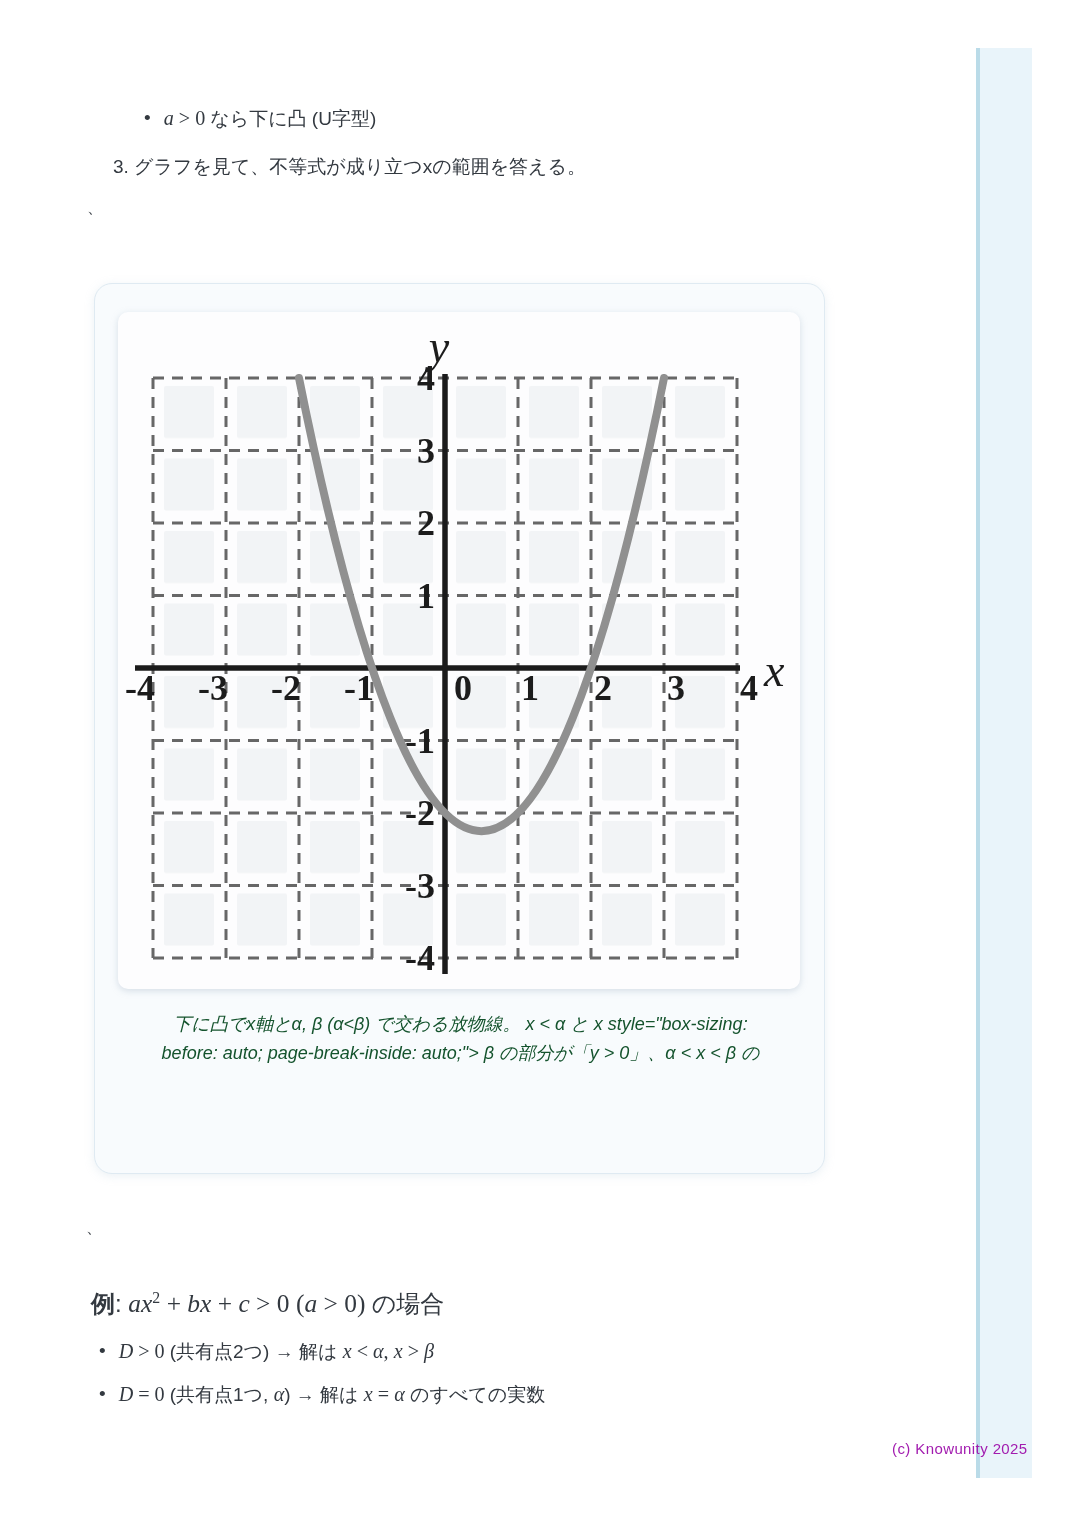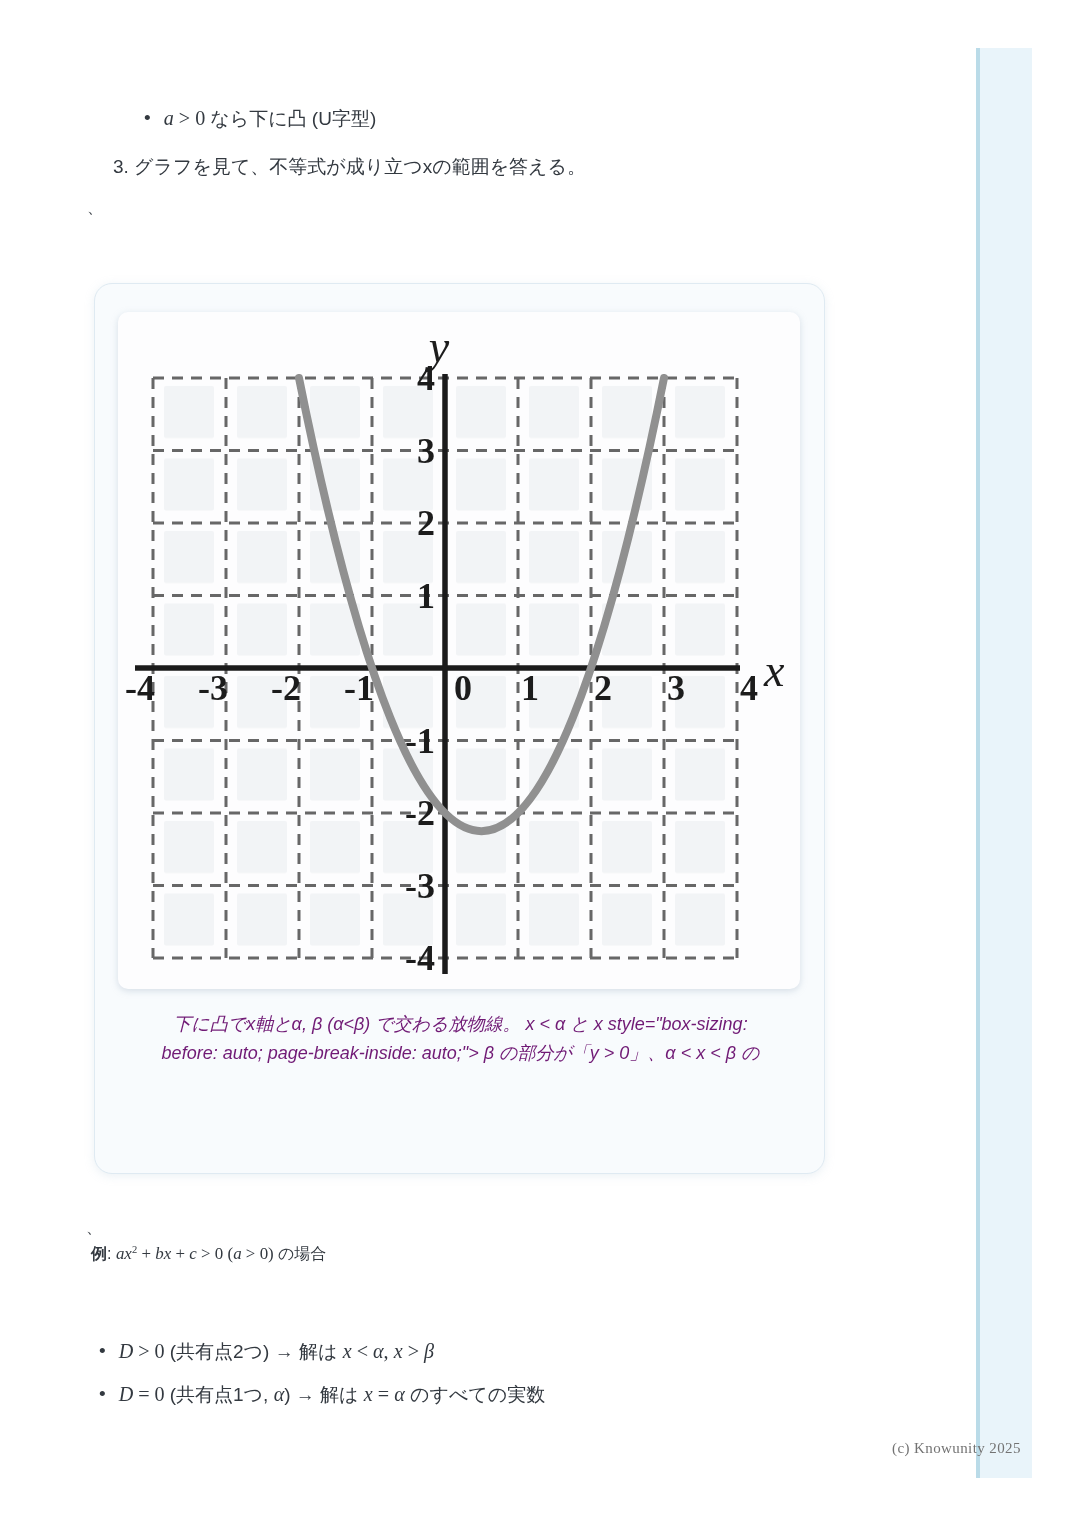--- a/index.html
+++ b/index.html
@@ -18,23 +18,23 @@
   .seg-bold{font-weight:bold;}
   .step{position:absolute;left:99px;top:153px;font-size:19px;line-height:27px;margin-left:14px;}
   .jcomma{position:absolute;font-size:16px;color:#3a4047;}
   .card{position:absolute;left:94px;top:283px;width:731px;height:891px;
     background:#f8fbfd;border:1.5px solid #dfeaf2;border-radius:18px;
     box-shadow:0 2px 10px rgba(175,198,214,0.25);box-sizing:border-box;}
   .panel{position:absolute;left:23px;top:28px;width:682px;height:677px;
     background:#fdfdfe;border-radius:10px;box-shadow:0 2px 7px rgba(150,170,188,0.35);}
   .panel svg{display:block;}
   .caption{position:absolute;left:18px;top:726px;width:695px;text-align:center;
-    font-style:italic;font-size:18px;line-height:28.5px;color:#701a75;}
-  .example{position:absolute;left:91px;top:1240px;font-size:16px;line-height:28px;}
-  .footer{position:absolute;left:892px;top:1440px;font-size:15px;color:#737373;letter-spacing:0.4px;font-family:Liberation Serif, serif;}
+    font-style:italic;font-size:18px;line-height:28.5px;color:#14532d;}
+  .example{position:absolute;left:91px;top:1290px;font-size:24px;line-height:28px;}
+  .footer{position:absolute;left:892px;top:1440px;font-size:15px;color:#a21caf;letter-spacing:0.4px;}
   .tick{font-family:"Liberation Serif","DejaVu Serif",serif;font-weight:bold;font-size:36px;fill:#1c1c1c;}
   .axletter{font-family:"Liberation Serif","DejaVu Serif",serif;font-style:italic;font-size:46px;fill:#1c1c1c;}
 </style>
 </head>
 <body>
 
 <div class="page">
 
   <div class="stripe"></div>
 

